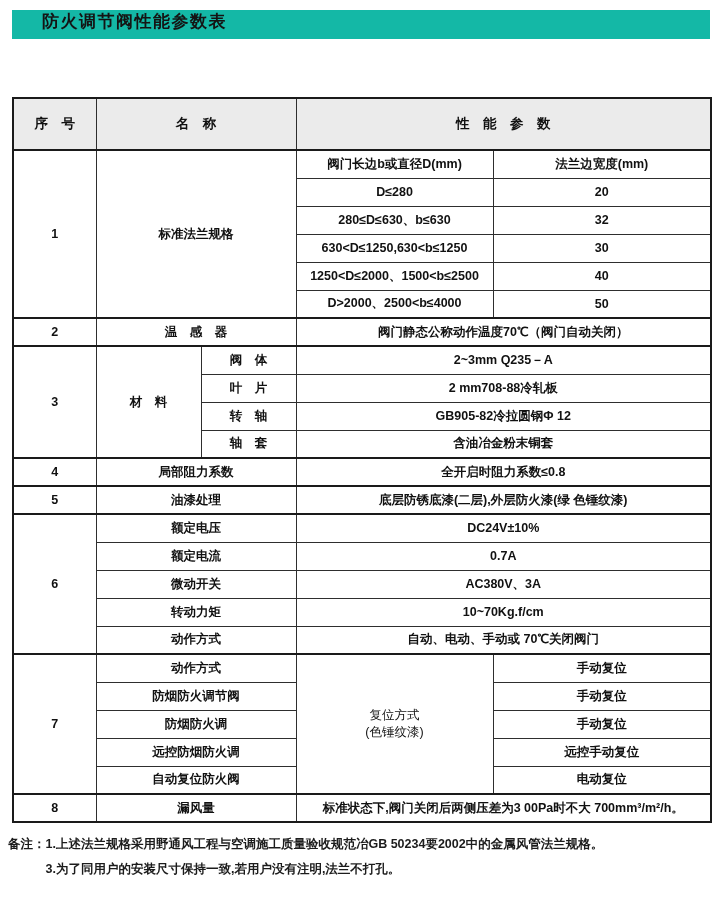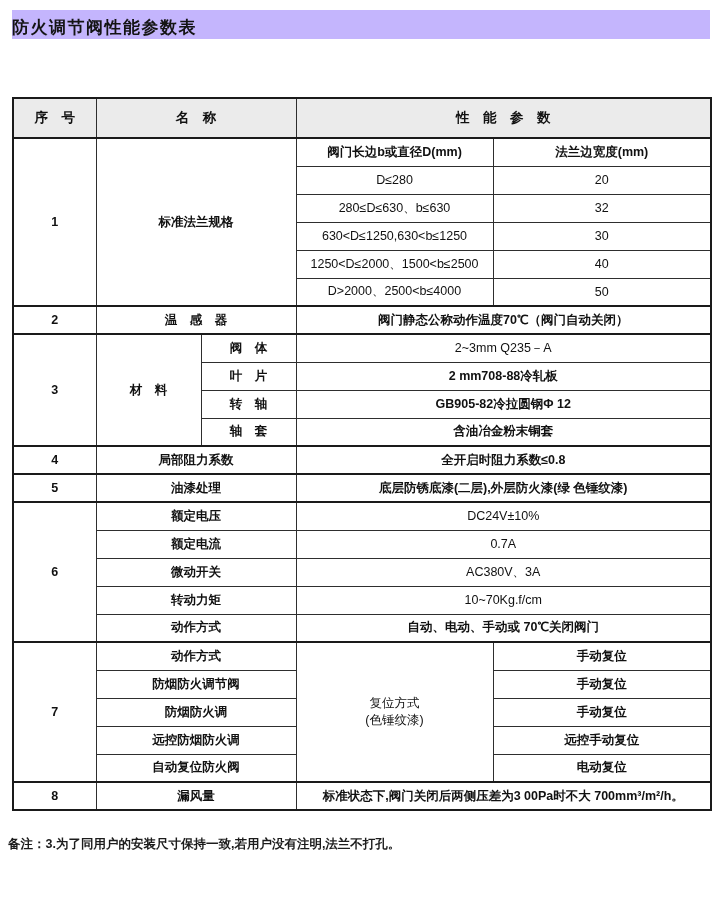--- a/index.html
+++ b/index.html
@@ -8,22 +8,23 @@
     width: 720px; height: 902px;
     background: #ffffff;
     color: #111111;
     font-family: "Liberation Sans", sans-serif;
   }
   .page { position: relative; width: 720px; height: 902px; overflow: hidden; }
 
   .title-bar {
     position: absolute; left: 12px; top: 10px;
     width: 698px; height: 29px;
-    background: #c4b5fd;
-    display: flex; align-items: flex-end;
+    background: #14b8a6;
+    display: flex; align-items: flex-start;
+    padding-left: 30px;
   }
   .title-bar .title-text {
     font-size: 17px; font-weight: 700; letter-spacing: 1.5px; color: #141414;
   }
 
   table.spec {
     position: absolute; left: 12px; top: 97px;
     width: 698px;
     border-collapse: collapse;
     table-layout: fixed;
@@ -31,29 +32,29 @@
   }
   table.spec td, table.spec th {
     border: 1px solid #2e2e2e;
     text-align: center; vertical-align: middle;
     font-size: 12.5px;
     padding: 0 4px;
     overflow: hidden;
     white-space: nowrap;
   }
   table.spec tr { height: 28px; }
-  table.spec tr.head-row { height: 40px; }
+  table.spec tr.head-row { height: 52px; }
   table.spec th {
     background: #ebebeb;
     font-size: 13.5px; font-weight: 700;
     border-bottom: 2px solid #1a1a1a;
   }
   table.spec tr.group-start td { border-top: 2px solid #1a1a1a; }
   .b { font-weight: 700; margin-left: 36px; }
-  .n { font-weight: 400; }
+  .n { font-weight: 700; }
   .mode-cell div { line-height: 17px; font-weight: 400; }
 
   .notes {
     position: absolute; left: 8px; top: 832px; width: 704px;
     font-size: 12.5px; font-weight: 600; color: #1c1c1c;
     display: flex;
   }
   .notes .notes-label { white-space: nowrap; line-height: 25px; }
   .notes .notes-items div { line-height: 25px; white-space: nowrap; }
 </style>
@@ -198,17 +199,18 @@
         <td class="b">8</td>
         <td colspan="2" class="b">漏风量</td>
         <td colspan="2" class="b">标准状态下,阀门关闭后两侧压差为3 00Pa时不大 700mm³/m²/h。</td>
       </tr>
     </tbody>
   </table>
 
   <div class="notes">
     <div class="notes-label">备注：</div>
     <div class="notes-items">
+      <div>1.上述法兰规格采用野通风工程与空调施工质量验收规范冶GB 50234要2002中的金属风管法兰规格。</div>
       <div>3.为了同用户的安装尺寸保持一致,若用户没有注明,法兰不打孔。</div>
     </div>
   </div>
 
 </div>
 
 </body></html>

